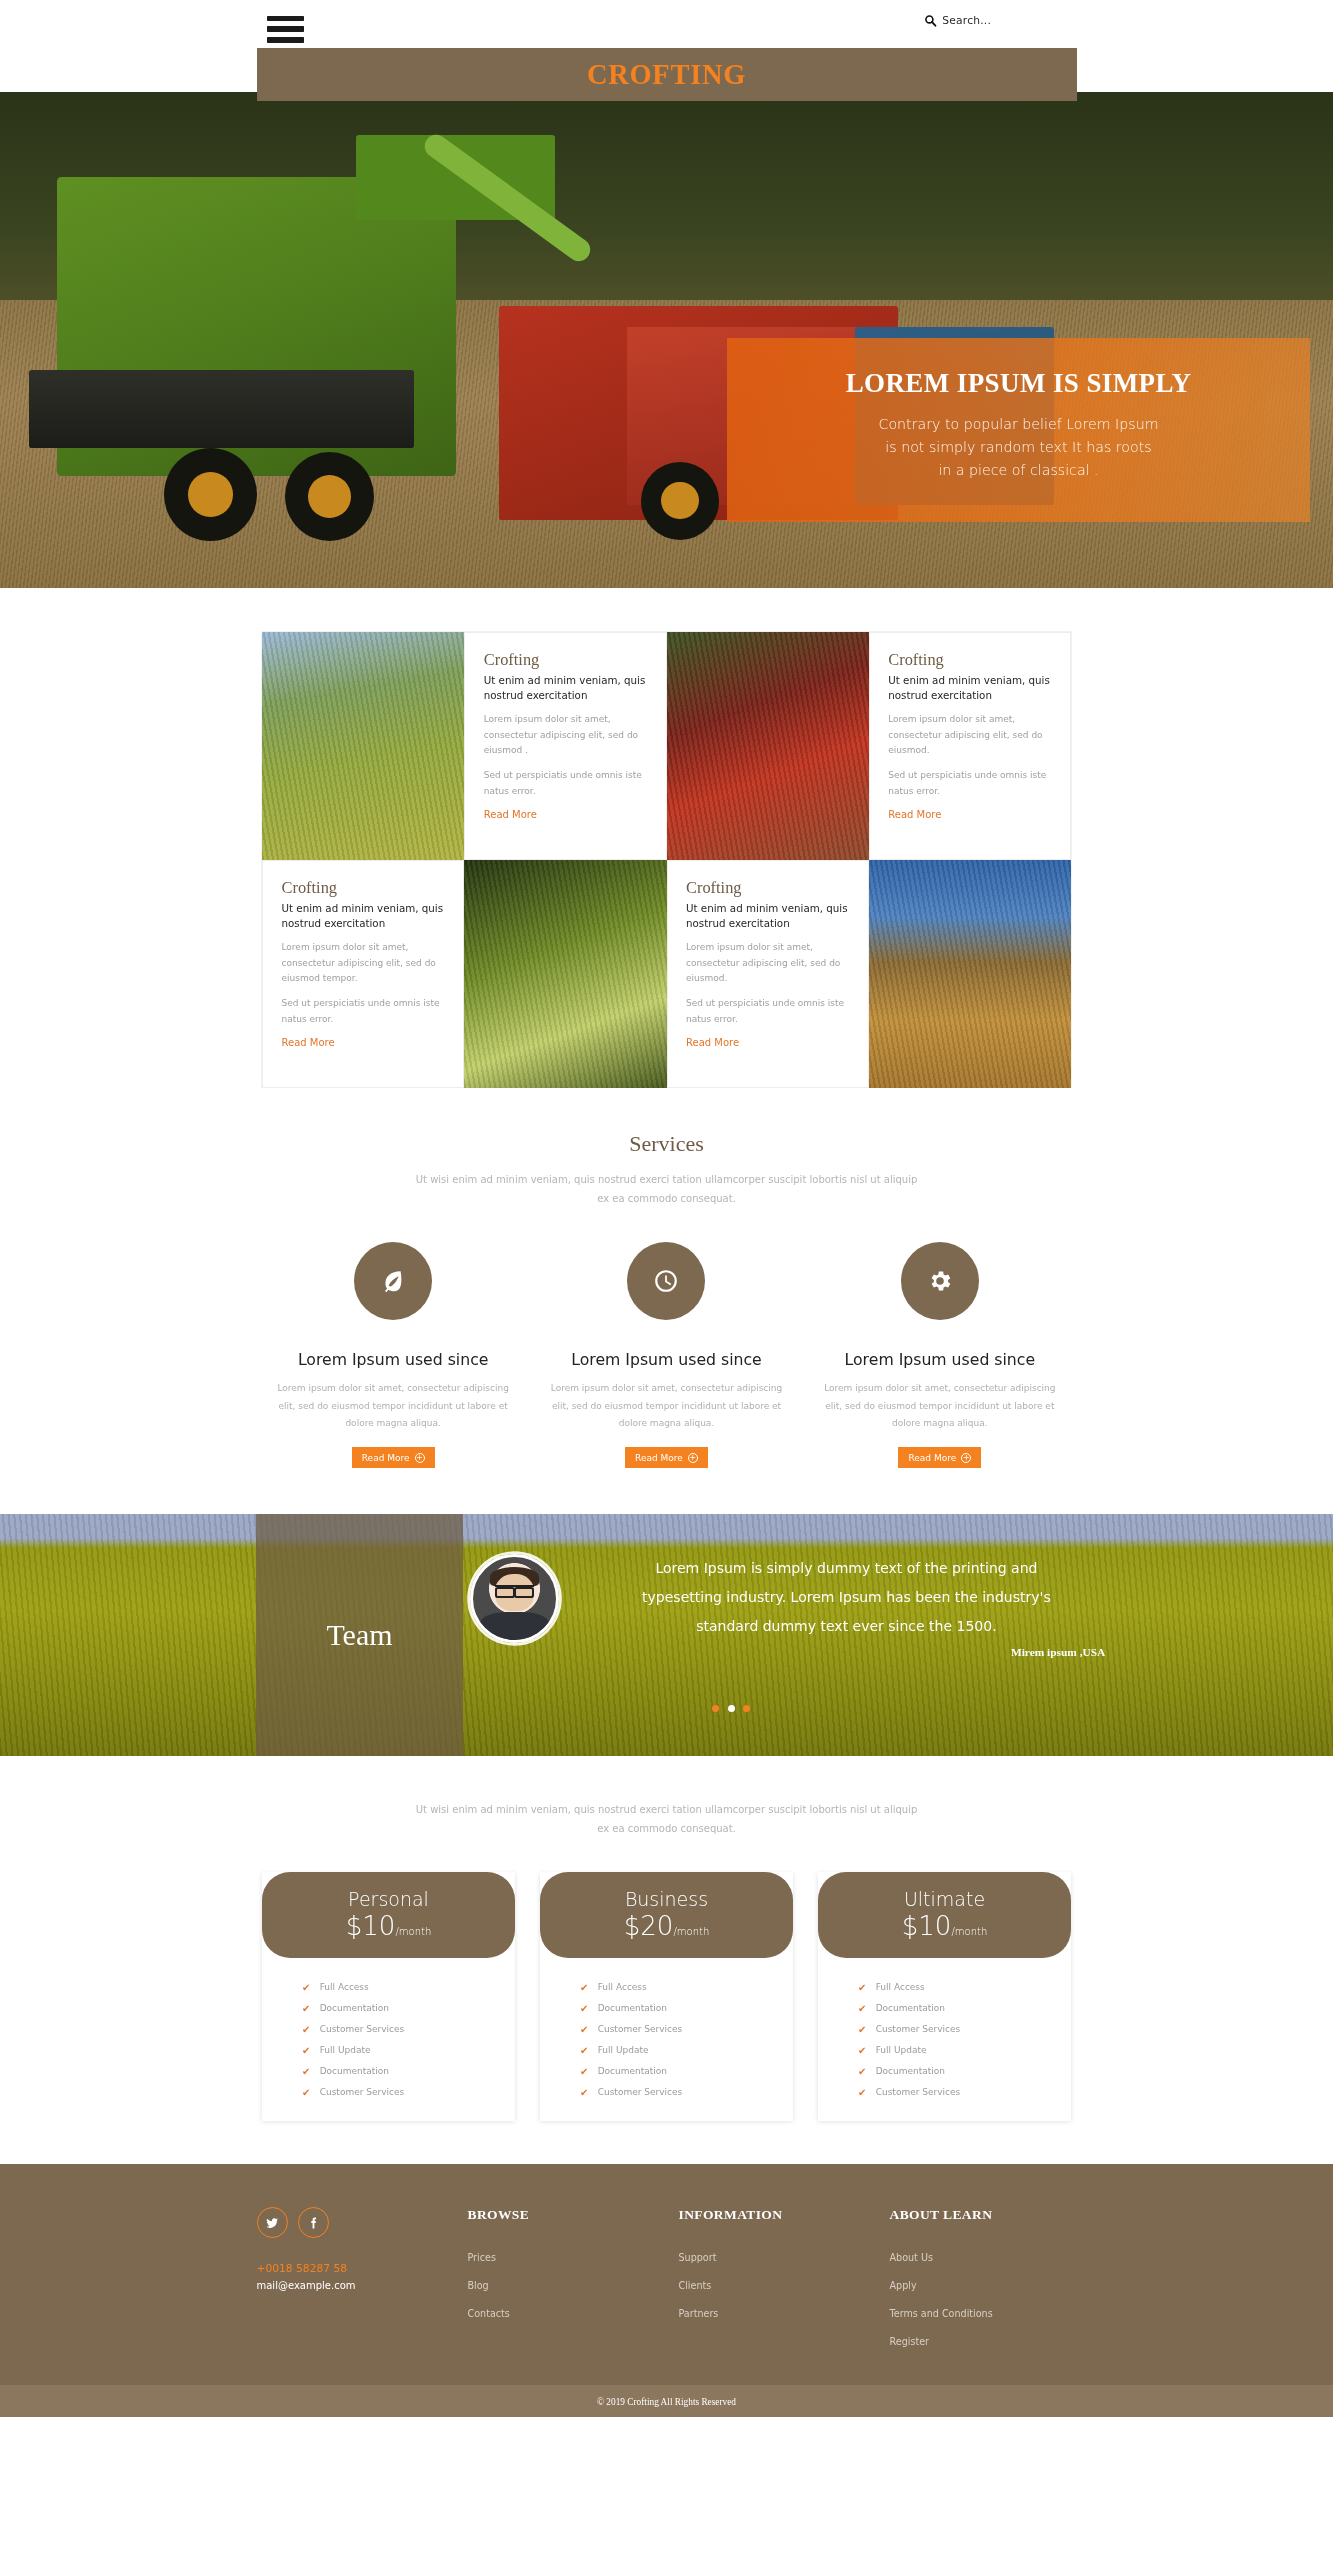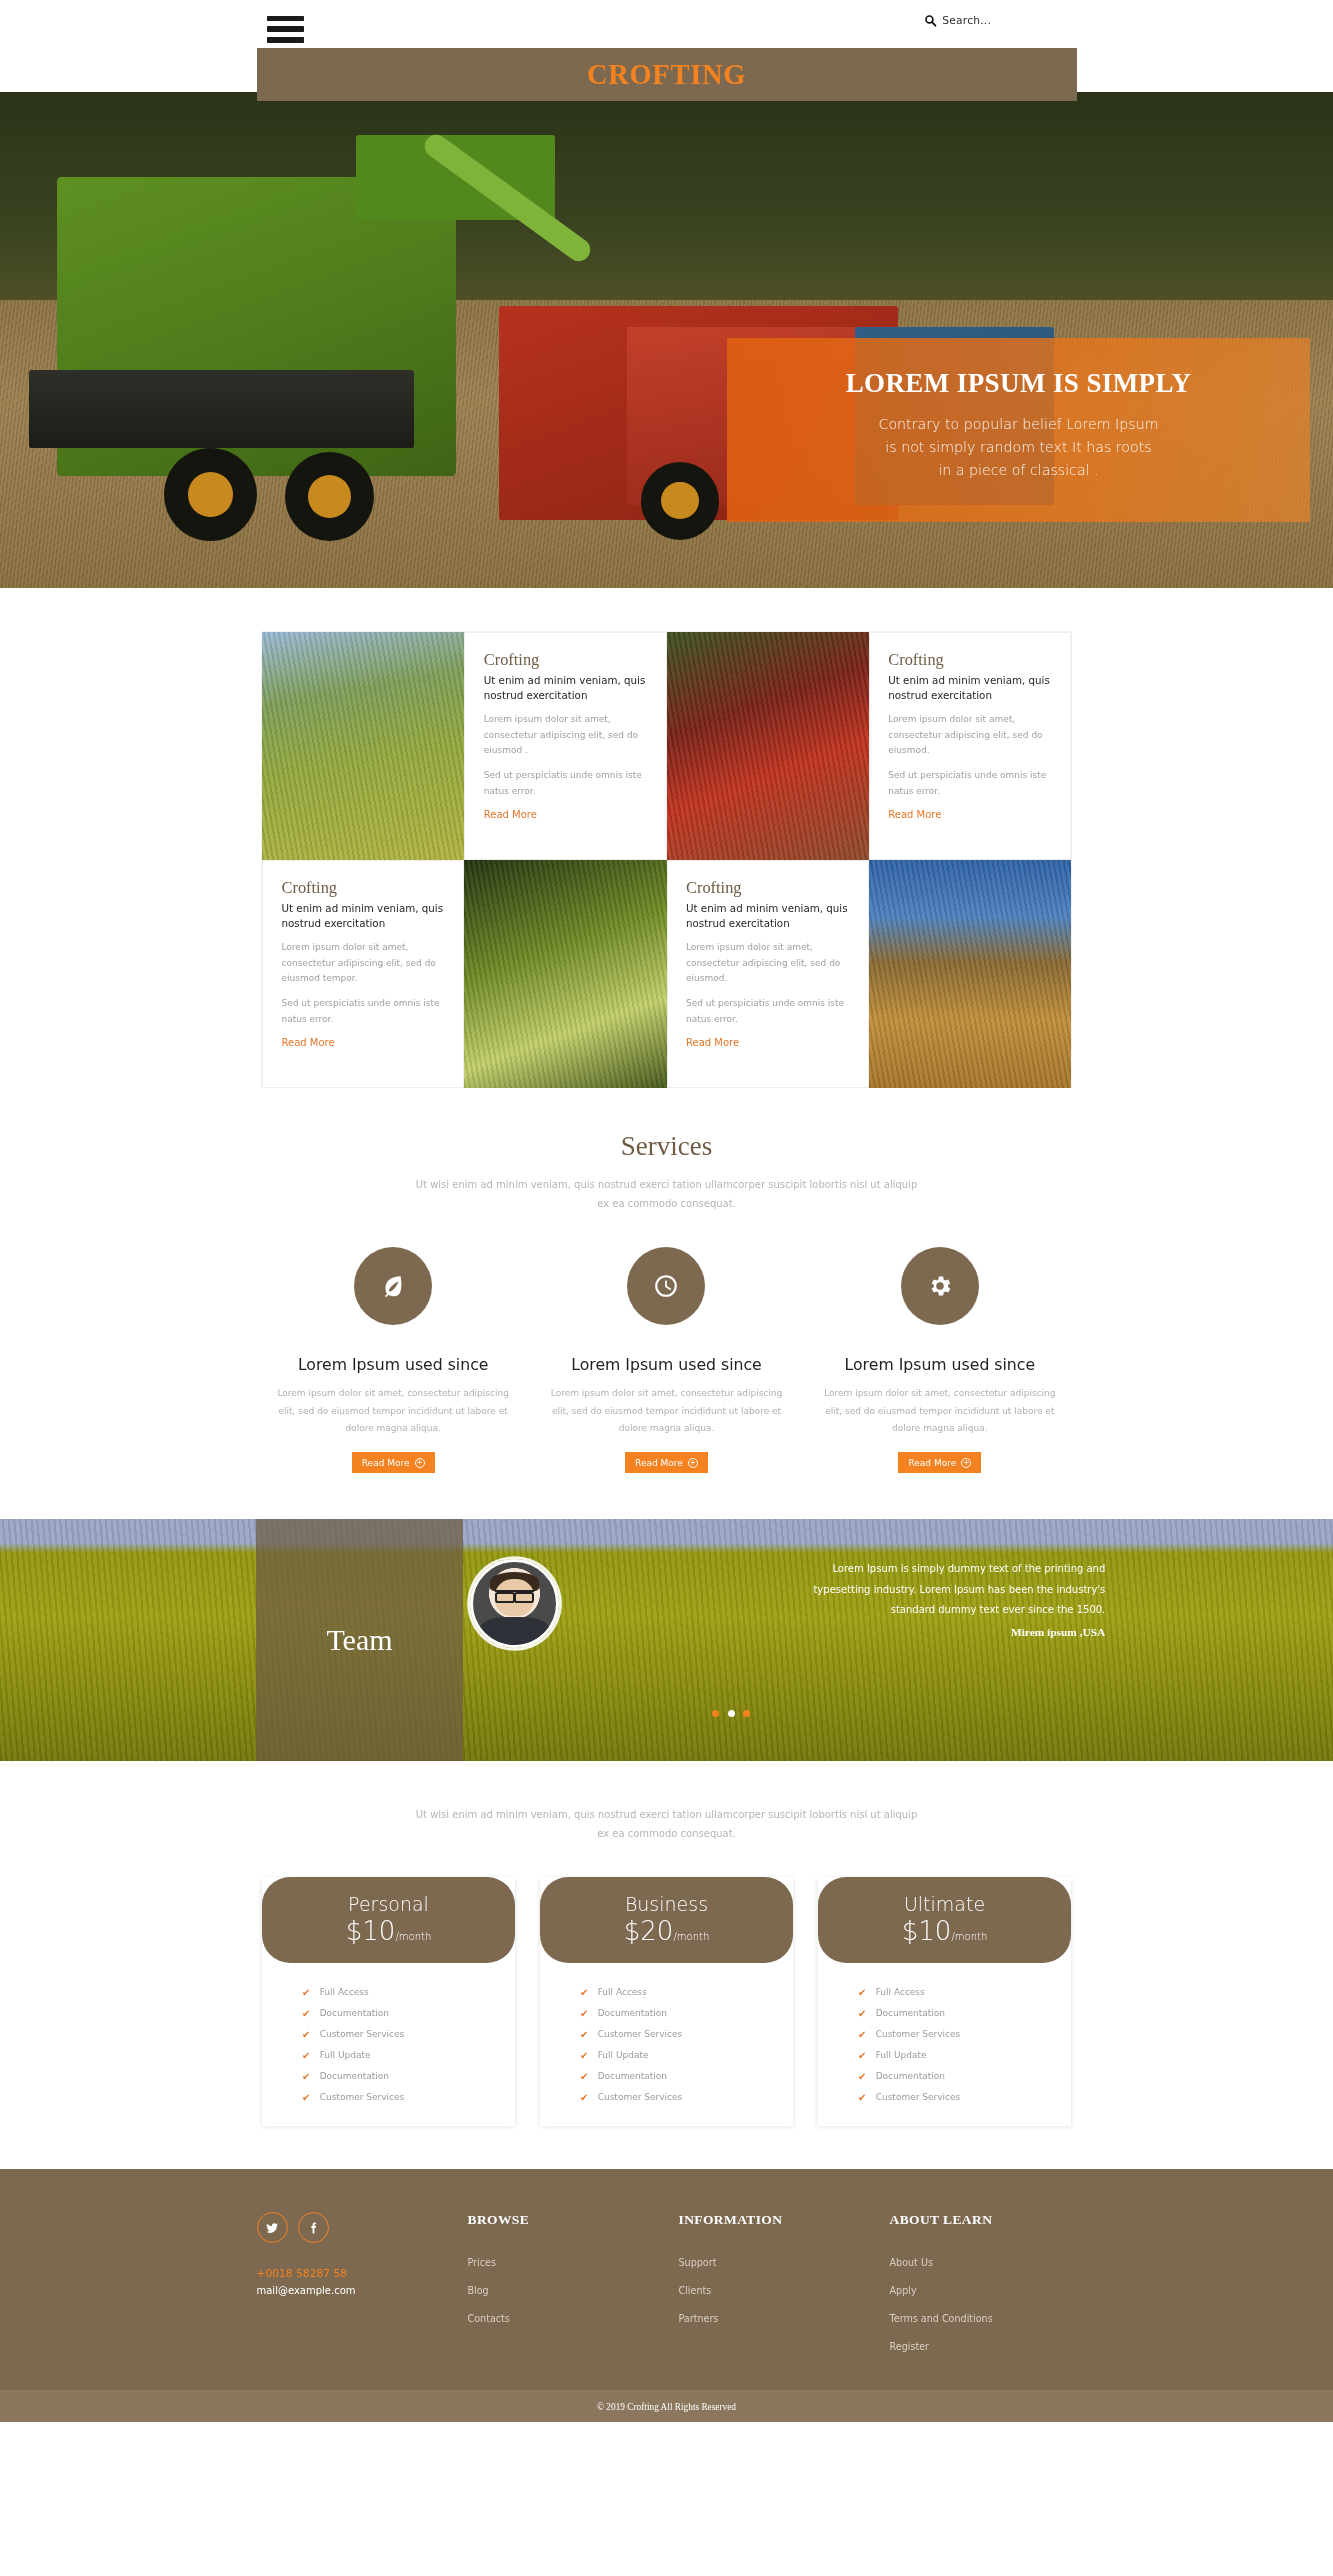--- a/index.html
+++ b/index.html
@@ -218,21 +218,21 @@
     font-size: 10px;
     color:#e2762a;
     cursor:pointer;
     display:inline-block;
   }
 
   
   .services { padding: 43px 0 46px 0; background:#fff; text-align:center; }
   .sec-title {
     font-family:"Liberation Serif", serif;
-    font-size: 27px;
+    font-size: 22px;
     color:#6f5c45;
     margin-bottom: 13px;
   }
   .sec-sub {
     font-family:"DejaVu Sans", sans-serif;
     font-size: 10px;
     line-height: 1.9;
     color:#b5b5b5;
     width: 513px;
     margin: 0 auto 34px auto;
@@ -313,21 +313,21 @@
     content:""; position:absolute; top:0; width:42%; height:100%;
     border:2.1px solid #222; border-radius:2.8px; }
   .avatar .glass:before{ left:0 } .avatar .glass:after{ right:0 }
   .avatar .body{ position:absolute; left:8%; bottom:0; width:84%; height:34%;
     background:#2e3238; border-radius:40% 40% 0 0; }
   .quote {
     flex:1; text-align:right; padding-right: 5.7px;
   }
   .quote-p {
     font-family:"DejaVu Sans", sans-serif;
-    font-size: 10px; line-height: 2.05; color:#ffffff;
+    font-size: 14px; line-height: 2.05; color:#ffffff;text-align:center;
   }
   .quote-author {
     font-family:"Liberation Serif", serif; font-weight:bold;
     font-size: 11.4px; color:#ffffff; margin-top: 5.7px;
   }
   .dots { position:absolute; left: 712px; bottom: 44px; display:flex; gap:8.5px; z-index:4;}
   .dot { width:7.1px;height:7.1px;border-radius:50%; background:#f58220; cursor:pointer; }
   .dot.on { background:#ffffff; }
 
   

